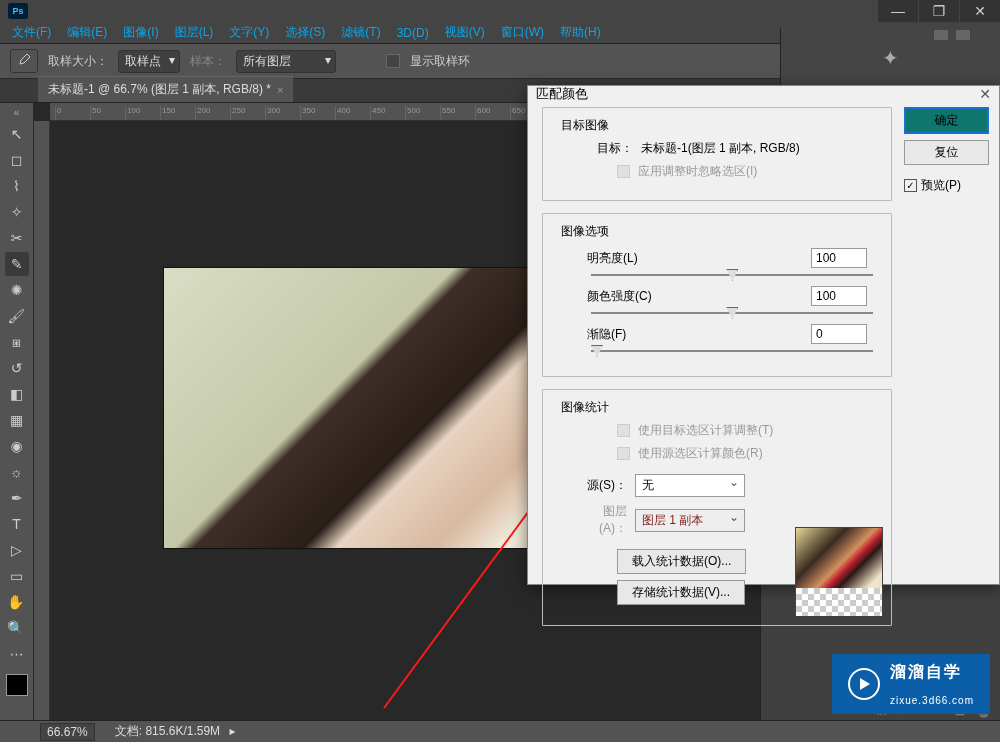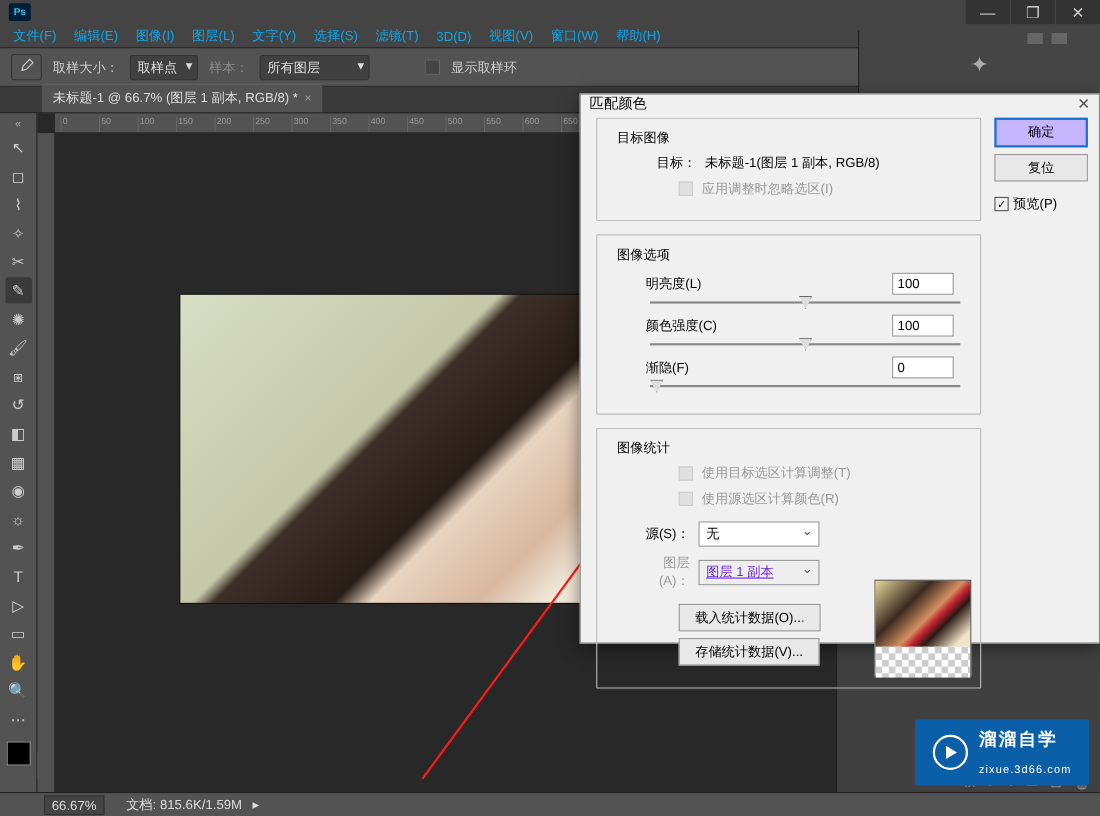--- a/index.html
+++ b/index.html
@@ -64,42 +64,42 @@
 .status-bar .zoom-field { background: #444; border: 1px solid #333; padding: 1px 6px; }
 
 
 .dialog { position: absolute; left: 527px; top: 85px; right: 0; height: 500px; background: #f0f0f0; color: #000; font-size: 12px; border: 1px solid #888; box-shadow: 0 3px 15px rgba(0,0,0,0.5); }
 .dialog-title { height: 15px; padding: 0px 8px; font-size: 13px; display: flex; justify-content: space-between; align-items: center; }
 .dialog-close { font-size: 14px; color: #555; }
 .dialog-body { display: flex; padding: 6px 10px 10px 14px; gap: 12px; }
 .dialog-left { flex: 1; }
 .dialog-right { width: 85px; display: flex; flex-direction: column; gap: 6px; align-items: stretch; }
 .dialog-right .btn { background: #e8e8e8; border: 1px solid #999; padding: 3px 0; text-align: center; font-size: 12px; }
-.dialog-right .btn.primary { border: 2px solid #1a6fd4; background: #c4b5fd; }
+.dialog-right .btn.primary { border: 2px solid #1a6fd4; background: #0f766e; }
 .dialog-right .preview-row { display: flex; align-items: center; gap: 4px; margin-top: 6px; }
 .dialog-right .preview-row .chk { width: 13px; height: 13px; border: 1px solid #555; display: inline-flex; align-items: center; justify-content: center; font-size: 10px; }
 
 .fieldset { border: 1px solid #bbb; padding: 10px 14px 14px 14px; margin-bottom: 12px; border-radius: 1px; }
 .fieldset .legend { font-size: 12px; margin-top: -18px; background: #f0f0f0; display: inline-block; padding: 0 4px; }
 .fs-row { display: flex; align-items: center; gap: 8px; margin: 6px 0; }
 .fs-row.indent { padding-left: 40px; }
 .fs-row .chk { width: 13px; height: 13px; border: 1px solid #888; display: inline-flex; align-items: center; justify-content: center; font-size: 10px; color: #000; }
 .fs-row .chk.checked::before { content: "✓"; }
 .fs-row .chk.disabled { background: #e0e0e0; border-color: #ccc; }
 .disabled-text { color: #999; }
 
 .slider-row { margin: 8px 0 4px 30px; }
 .slider-label-row { display: flex; justify-content: space-between; align-items: center; margin-bottom: 4px; padding-right: 10px; }
 .slider-label-row .num-input { width: 56px; border: 1px solid #999; padding: 2px 4px; text-align: left; font-size: 12px; background: #fff; }
 .slider-track { height: 2px; background: #888; position: relative; margin: 6px 4px 10px 4px; }
 .slider-thumb { position: absolute; top: -5px; width: 12px; height: 12px; background: #ddd; border: 1px solid #666; clip-path: polygon(0 0, 100% 0, 50% 100%); }
 
 .sel { border: 1px solid #999; padding: 2px 18px 2px 6px; background: #fff; position: relative; min-width: 110px; display: inline-block; }
 .sel::after { content: "⌄"; position: absolute; right: 5px; top: 0px; color: #555; }
-.sel.disabled { background: #eee; color: #6d28d9; text-decoration: underline; }
+.sel.disabled { background: #eee; color: #7f1d1d; }
 
 .stat-btn { border: 1px solid #999; background: #e8e8e8; padding: 3px 14px; margin-left: 30px; margin-top: 6px; display: inline-block; }
 
 .thumb-preview { position: absolute; right: 22px; bottom: 22px; width: 88px; height: 88px; border: 1px solid #444; background: #fff; }
 .thumb-preview .img { height: 60px; background: linear-gradient(135deg, #e8d89a 0%, #3a2a20 35%, #d49060 55%, #c02030 62%, #2a1815 70%, #f0e4c8 90%); }
 .thumb-preview .checker { height: 28px; background: repeating-conic-gradient(#ccc 0 25%, #fff 0 50%) 0 0/12px 12px; }
 
 
 .watermark { position: absolute; right: 10px; bottom: 28px; background: #0a5fa8; color: #fff; padding: 8px 16px; display: flex; align-items: center; gap: 10px; border-radius: 2px; }
 .watermark .play { width: 32px; height: 32px; border: 2px solid #fff; border-radius: 50%; display: flex; align-items: center; justify-content: center; }

